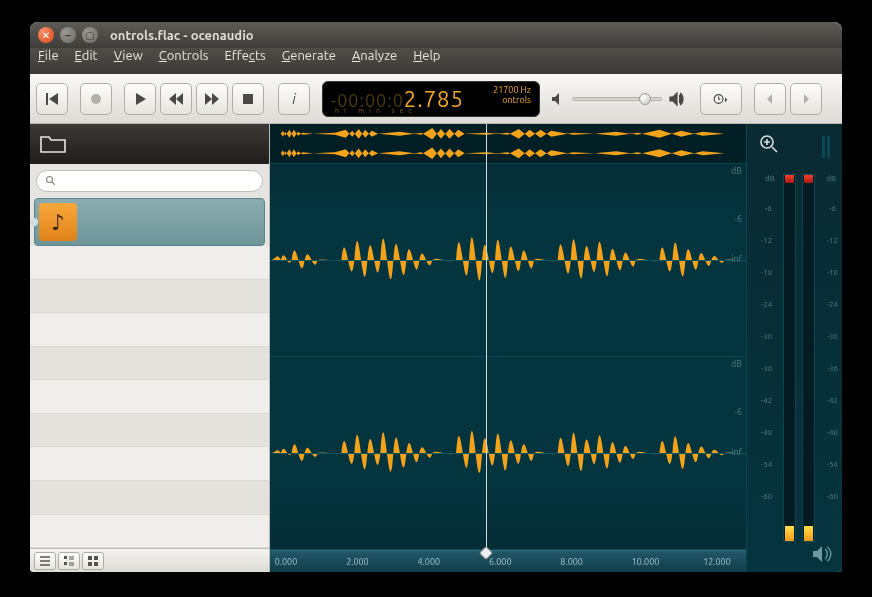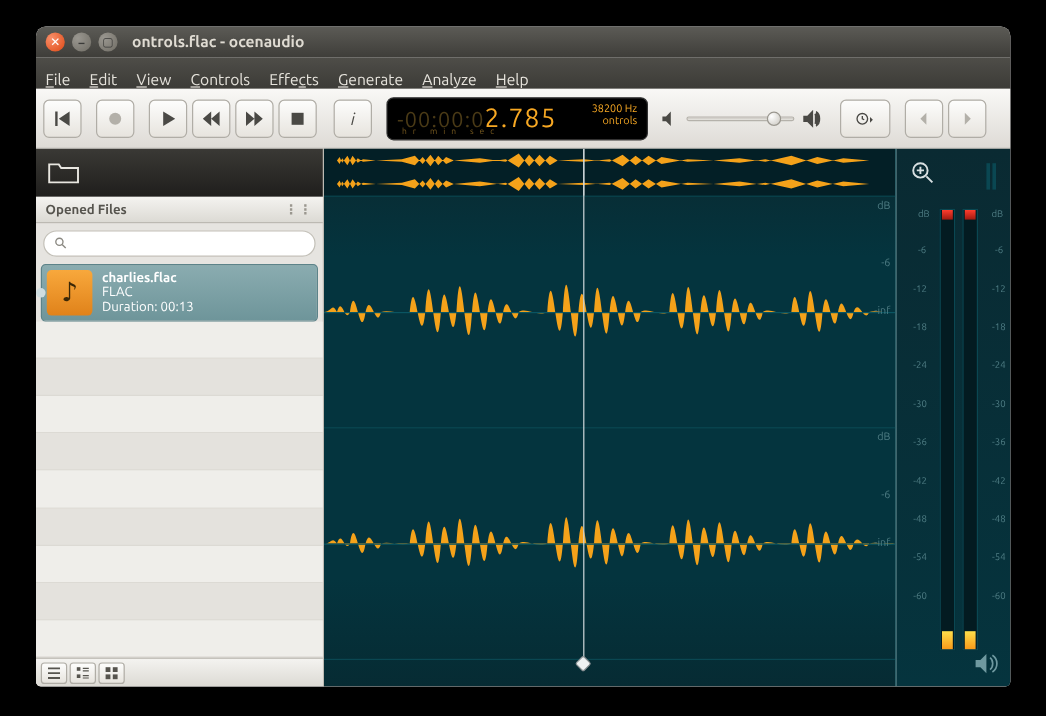--- a/index.html
+++ b/index.html
@@ -2,21 +2,21 @@
 <html><head>
 <meta charset="utf-8">
 <style>
 * { box-sizing: border-box; margin: 0; padding: 0; font-family: "Ubuntu", "DejaVu Sans", sans-serif; }
 body { background: #000; width: 872px; height: 597px; overflow: hidden; }
 .window { position: absolute; left: 30px; top: 22px; width: 812px; height: 550px; background: #f2f1f0; border-radius: 8px 8px 4px 4px; box-shadow: 0 6px 30px rgba(0,0,0,0.6); overflow: hidden; }
 .titlebar { height: 26px; background: linear-gradient(#5c5b56,#3e3d39); display: flex; align-items: center; padding: 0 8px; color: #dfdbd2; font-size: 13px; font-weight: bold; }
 .winbtn { width: 16px; height: 16px; border-radius: 50%; margin-right: 6px; display: flex; align-items: center; justify-content: center; font-size: 10px; color: #5a3; }
 .winbtn.close { background: radial-gradient(circle at 30% 30%, #fa8f6a, #dd4814); color:#fff; }
 .winbtn.other { background: radial-gradient(circle at 30% 30%, #9a9790, #6f6c64); color:#3a3a38;}
-.menubar { height: 26px; background: linear-gradient(#4e4d48,#3c3b37); display:flex; align-items:flex-end; padding:0 8px; gap:16px; color:#e6e3dc; font-size:13px; }
+.menubar { height: 26px; background: linear-gradient(#4e4d48,#3c3b37); display:flex; align-items:flex-start; padding:0 8px; gap:16px; color:#e6e3dc; font-size:13px; }
 .menubar span { cursor:default; }
 .menubar span u { text-decoration: underline; }
 .toolbar { height:50px; background: linear-gradient(#f9f8f6,#dedbd6); border-bottom:1px solid #b8b5af; display:flex; align-items:center; padding:0 6px; gap:4px; }
 .tbtn { width:32px; height:32px; border:1px solid #b0ada6; border-radius:5px; background:linear-gradient(#fdfdfc,#e7e4de); display:flex; align-items:center; justify-content:center; color:#4a4945; cursor:pointer; }
 .tbtn svg { width:16px; height:16px; fill:#4a4945; }
 .tbtn.disabled svg { fill:#b3b0a9; }
 .timecode { width:218px; height:36px; border-radius:6px; background:#000; border:1px solid #333; display:flex; align-items:center; padding:0 8px; margin-left:8px; position:relative; }
 .tc-main { font-family:"DejaVu Sans Mono",monospace; color:#f7a823; font-size:22px; letter-spacing:1px; display:flex; align-items:baseline; }
 .tc-dim { color:#4a3a16; font-size:18px; }
 .tc-info { position:absolute; right:8px; top:3px; font-size:9px; color:#f7a823; text-align:right; line-height:10px; }
@@ -126,21 +126,21 @@
         </svg>
       </div>
 
     <div class="timecode">
       <div class="tc-main">
         <span class="tc-dim">-</span>
         <span class="tc-dim">00:00:0</span>
         <span>2.785</span>
       </div>
       <div class="tc-info">
-        <div>38200 Hz</div>
+        <div>21700 Hz</div>
         <div>ontrols</div>
       </div>
       <div class="tc-units">hr   min  sec</div>
     </div>
 
     <div class="vol">
       <svg class="speaker" viewBox="0 0 16 16">
           <path fill="#4a4945" d="M2 6h3l4-4v12l-4-4H2z"></path>
         </svg>
       <div class="vol-track">
@@ -172,41 +172,32 @@
       </div>
   </div>
 
   <div class="content">
     <div class="sidebar">
       <div class="side-top">
         <svg width="26" height="20" viewBox="0 0 26 20">
             <path d="M1 3h8l2 3h14v12H1z" fill="none" stroke="#e8e6e0" stroke-width="1.6"></path>
           </svg>
       </div>
-      <div class="side-header">
-        <span>Opened Files</span>
-        <span style="letter-spacing:1px;color:#9a978f;">⋮⋮</span>
-      </div>
       <div class="search">
         <svg viewBox="0 0 16 16">
             <circle cx="6" cy="6" r="4" fill="none" stroke="#8a8881" stroke-width="1.5"></circle>
             <path d="M9 9l4 4" stroke="#8a8881" stroke-width="1.5"></path>
           </svg>
         <input type="text" style="border: none; outline: none; flex: 1 1 0%; font-size: 11px; background: transparent;" placeholder="">
       </div>
       <div class="file-item">
         <div class="dot"></div>
         <div class="file-icon">
             <span>♪</span>
           </div>
-        <div>
-          <div style="font-weight:bold;">charlies.flac</div>
-          <div>FLAC</div>
-          <div>Duration: 00:13</div>
-        </div>
       </div>
       <div class="side-rows">
         <div></div>
           <div></div>
           <div></div>
           <div></div>
           <div></div>
           <div></div>
           <div></div>
           <div></div>
@@ -263,20 +254,29 @@
           <span class="db-label" style="top:47%">-inf</span>
           <svg class="wave" width="100%" height="100%" viewBox="0 0 440 180" preserveAspectRatio="none">
             <path d="M0 90 C6 90 6 84 10 90 C14 78 16 98 20 90 C24 62 28 116 32 90 C36 74 40 104 44 90 C50 88 58 92 66 90 C70 52 74 126 78 90 C82 32 86 144 90 90 C94 46 98 130 102 90 C106 24 110 152 114 90 C118 40 122 138 126 90 C130 58 134 120 138 90 C142 72 146 106 150 90 C156 86 164 94 172 90 C176 36 180 140 184 90 C188 20 192 156 196 90 C200 44 204 132 208 90 C212 28 216 148 220 90 C224 50 228 126 232 90 C236 62 240 116 244 90 C250 86 258 94 266 90 C270 42 274 134 278 90 C282 26 286 150 290 90 C294 48 298 128 302 90 C306 34 310 142 314 90 C318 56 322 122 326 90 C330 68 334 110 338 90 C344 86 352 94 360 90 C364 52 368 126 372 90 C376 36 380 142 384 90 C388 58 392 120 396 90 C400 70 404 108 408 90 C412 80 416 98 420 90 C426 88 434 92 440 90 L440 90 Z"></path>
           </svg>
         </div>
       </div>
 
       <div class="playhead" style="left:45.3%;"></div>
       <div class="playhead-handle" style="left:45.3%;"></div>
 
+      <div class="ruler">
+        <span style="left:1%">0.000</span>
+        <span style="left:16%">2.000</span>
+        <span style="left:31%">4.000</span>
+        <span style="left:46%">6.000</span>
+        <span style="left:61%">8.000</span>
+        <span style="left:76%">10.000</span>
+        <span style="left:91%">12.000</span>
+      </div>
     </div>
 
     <div class="meters">
       <div class="zoom-icon">
         <svg width="20" height="20" viewBox="0 0 20 20">
             <circle cx="8" cy="8" r="6" fill="none" stroke="#d7dfe1" stroke-width="1.6"></circle>
             <path d="M8 5v6M5 8h6M13 13l5 5" stroke="#d7dfe1" stroke-width="1.6"></path>
           </svg>
       </div>
       <span class="meter-db" style="top:50px;left:18px">dB</span>

